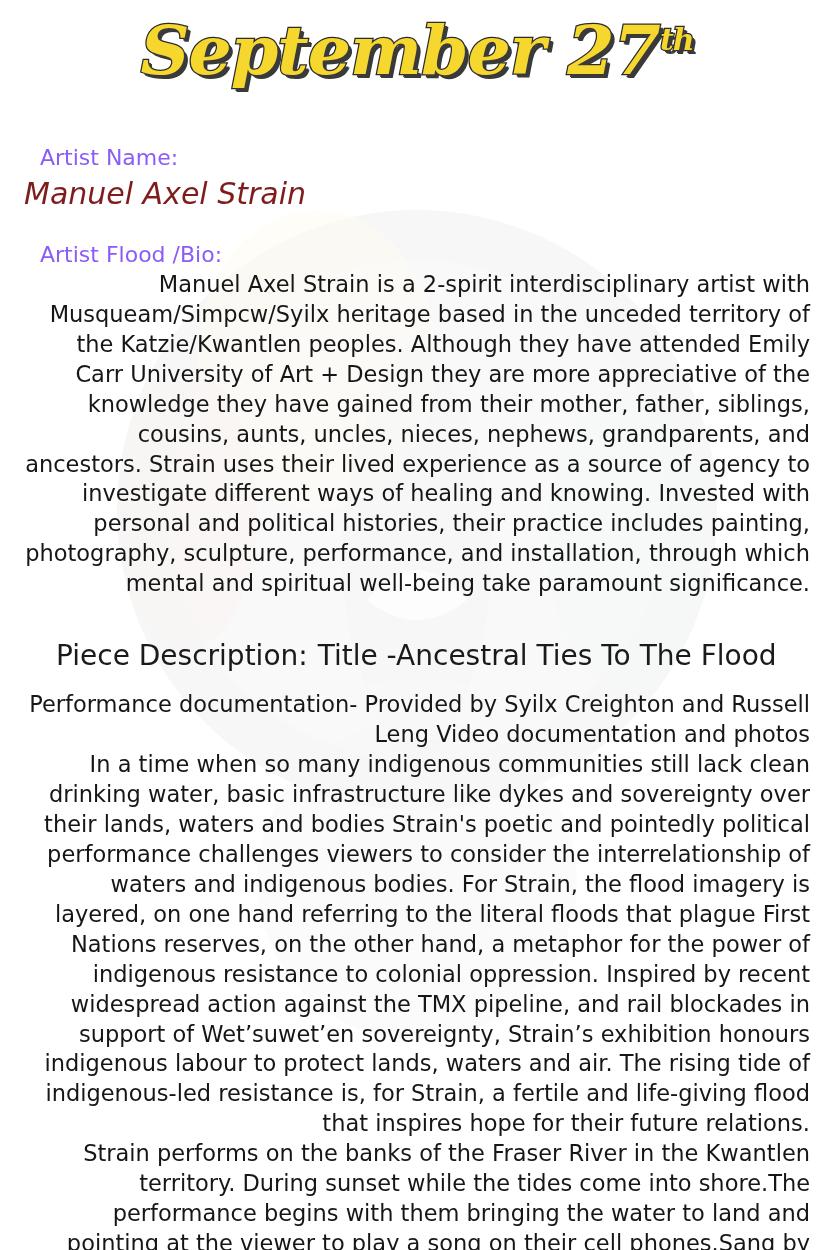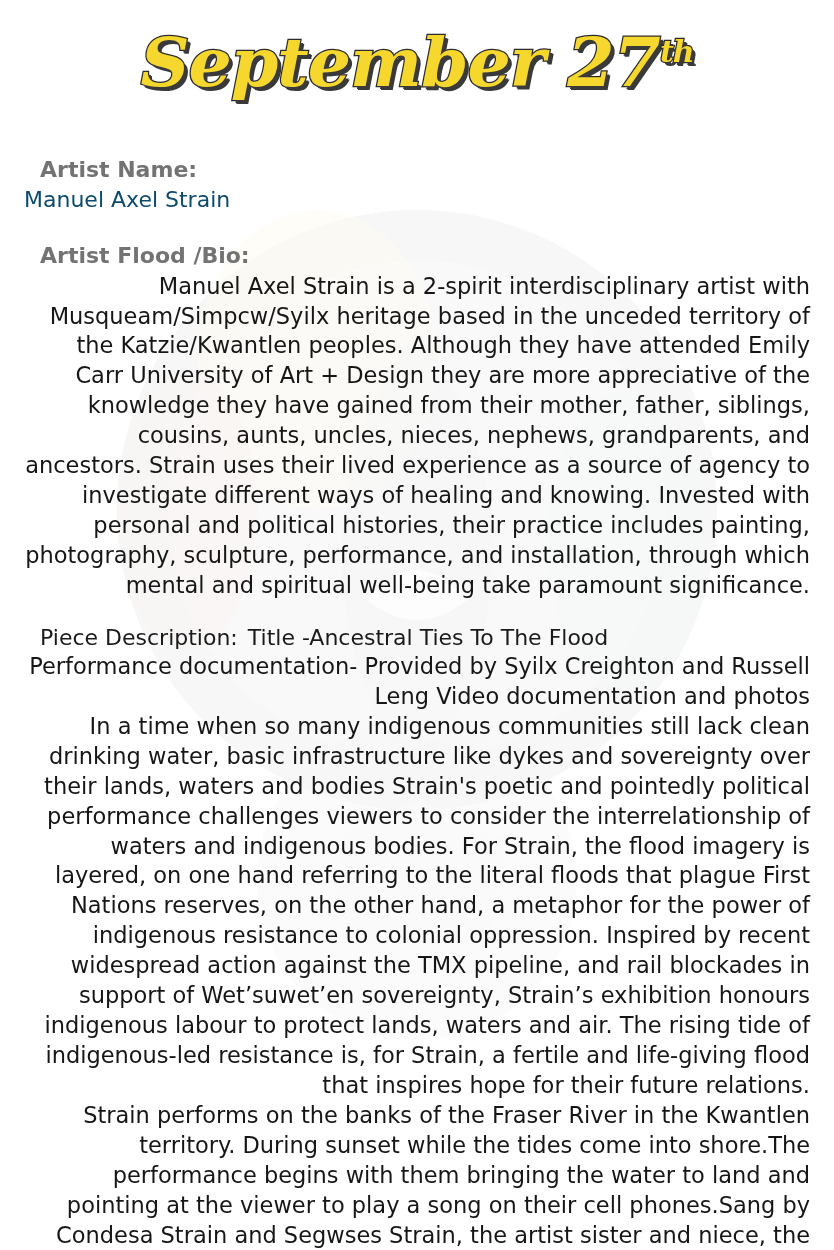--- a/index.html
+++ b/index.html
@@ -33,21 +33,21 @@
     position: relative;
     z-index: 2;
     width: 834px;
     height: 1250px;
     box-sizing: border-box;
   }
 
   
   .title-wrap {
     text-align: center;
-    padding-top: 28px;
+    padding-top: 16px;
     height: 110px;
     position: relative;
   }
   .title {
     display: inline-block;
     font-family: "DejaVu Serif", serif;
     font-weight: bold;
     font-style: italic;
     font-size: 68px;
     line-height: 1;
@@ -67,46 +67,47 @@
   }
 
   
   .content {
     padding: 18px 24px 0 24px;
   }
   .label {
     font-size: 22px;
     line-height: 1.25;
     margin: 0 0 2px 16px;
-    font-weight: 700;
-    color: #737373;
+    font-weight: 400;
+    color: #8b5cf6;
   }
   .plain {
-    font-size: 22px;
+    font-size: 30px;
     line-height: 1.30;
     margin: 0;
-    color: #0c4a6e;
+    color: #7f1d1d;
+    font-style: italic;
   }
   .para {
     font-size: 22.5px;
     line-height: 1.33;
     margin: 0;
     color: #161616;
     text-align: right;
   }
   .indent-first {
     text-indent: 16px;
   }
   .spacer-lg { height: 28px; }
   .spacer-md { height: 22px; }
 
   .desc-head {
-    font-size: 22px;
+    font-size: 28px;
     line-height: 1.33;
-    margin: 0;
+    margin: 16px;
     text-indent: 16px;
   }
   .desc-head .dtitle {
     margin-left: 10px;
   }
 </style>
 </head>
 <body>
 
 <svg class="watermark" viewBox="0 0 700 900" aria-hidden="true">

